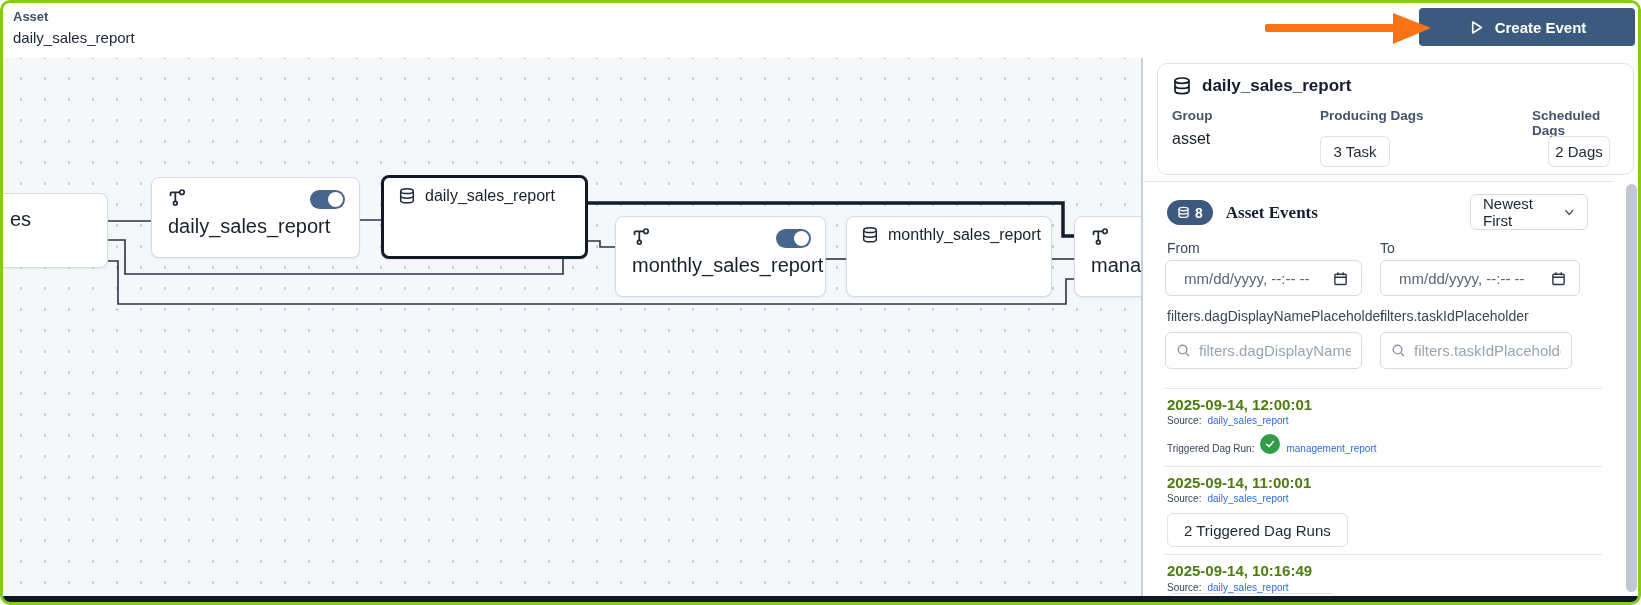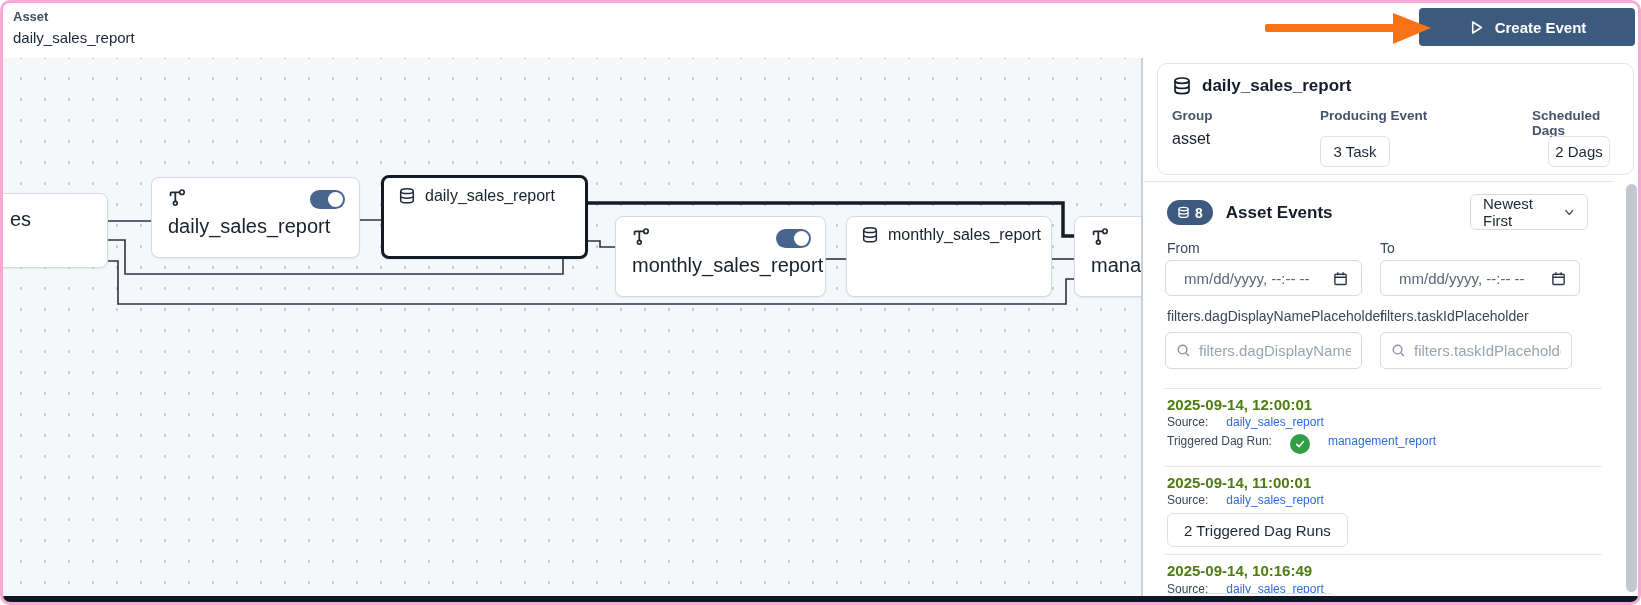--- a/index.html
+++ b/index.html
@@ -1,17 +1,17 @@
 <!DOCTYPE html>
 <html><head>
 <meta charset="utf-8">
 <style>
   * { margin:0; padding:0; box-sizing:border-box; }
   html,body { background:#ffffff; font-family:"Liberation Sans", sans-serif; }
-  .frame { position:relative; width:1641px; height:605px; border:3px solid #f9a8d4; border-radius:10px; overflow:hidden; background:#fff; }
+  .frame { position:relative; width:1641px; height:605px; border:3px solid #84cc16; border-radius:10px; overflow:hidden; background:#fff; }
 
   
   .app-header { position:absolute; top:0; left:0; right:0; height:55px; background:#fff; z-index:5; }
   .crumb { position:absolute; left:10px; top:6px; font-size:13px; font-weight:bold; color:#3e4e66; }
   .page-title { position:absolute; left:10px; top:26px; font-size:15px; color:#1c2535; }
   .create-btn { position:absolute; top:5px; right:3px; width:216px; height:38px; background:#3c5a7d; color:#fff;
     border:none; border-radius:4px; font-size:15px; font-weight:600; display:flex; align-items:center; justify-content:center; gap:10px;
     font-family:"Liberation Sans", sans-serif; cursor:pointer; z-index:6; }
   .arrow-svg { position:absolute; left:1262px; top:6px; z-index:7; }
 
@@ -35,35 +35,35 @@
   .card-title { position:absolute; left:14px; top:12px; display:flex; align-items:center; gap:10px; font-size:17px; font-weight:bold; color:#141c2b; }
   .meta-label { position:absolute; top:44px; font-size:13.5px; font-weight:bold; color:#44546a; }
   .meta-value { position:absolute; top:66px; font-size:16px; color:#1a202c; }
   .pill-btn { position:absolute; top:72px; height:31px; border:1px solid #dde2e8; border-radius:6px; background:#fff;
     display:inline-flex; align-items:center; justify-content:center; font-size:15px; color:#1f2734; font-family:"Liberation Sans", sans-serif; cursor:pointer; }
 
   .events-divider { position:absolute; top:123px; left:0; right:24px; border-top:1px solid #e4e8ed; }
   .events-head { position:absolute; left:24px; top:142px; display:flex; align-items:center; gap:13px; }
   .count-badge { display:inline-flex; align-items:center; gap:5px; height:25px; padding:0 10px; background:#3d5a7e; border-radius:13px;
     color:#fff; font-size:14px; font-weight:bold; }
-  .events-title { font-size:17px; font-weight:bold; color:#141c2b; }
+  .events-title { font-size:17px; font-weight:bold; color:#141c2b;font-family:Liberation Serif, serif; }
   .sort-select { position:absolute; left:327px; top:136px; width:118px; height:36px; border:1px solid #d6dbe2; border-radius:6px; background:#fff;
     display:flex; align-items:center; justify-content:space-between; padding:0 12px; font-size:15px; color:#202838; cursor:pointer; }
 
   .field-label { position:absolute; font-size:14px; color:#3c4657; }
   .date-input { position:absolute; top:202px; height:36px; border:1px solid #d6dbe2; border-radius:6px; background:#fff;
     display:flex; align-items:center; justify-content:space-between; padding:0 13px 0 18px; font-size:15px; color:#5d6676; cursor:text; }
   .filter-input { position:absolute; top:274px; height:37px; border:1px solid #d6dbe2; border-radius:6px; background:#fff;
     display:flex; align-items:center; padding:0 10px; gap:8px; }
   .filter-input input { border:none; outline:none; flex:1; min-width:0; font-size:15px; color:#333; font-family:"Liberation Sans", sans-serif; background:transparent; }
   .filter-input input::placeholder { color:#9aa4b2; }
 
   .ev-divider { position:absolute; left:22px; right:36px; border-top:1px solid #e4e8ed; }
   .ev-ts { position:absolute; left:24px; font-size:15px; font-weight:bold; color:#4d7c0f; white-space:nowrap; }
-  .ev-row { position:absolute; left:24px; display:flex; align-items:flex-start; gap:18px; font-size:12px; color:#3c4657; white-space:nowrap; }
+  .ev-row { position:absolute; left:24px; display:flex; align-items:flex-end; gap:6px; font-size:10px; color:#3c4657; white-space:nowrap; }
   .link { color:#2b6cdf; text-decoration:none; cursor:pointer; }
   .ok-badge { width:20px; height:20px; border-radius:50%; background:#2f9e44; display:inline-flex; align-items:center; justify-content:center; }
   .runs-btn { position:absolute; left:24px; height:34px; padding:0 16px; border:1px solid #dde2e8; border-radius:6px; background:#fff;
     font-size:15px; color:#1f2734; display:inline-flex; align-items:center; font-family:"Liberation Sans", sans-serif; cursor:pointer; }
   .clipped-btn { position:absolute; left:24px; top:535px; width:170px; height:30px; border:1px solid #dde2e8; border-radius:6px; background:#fff; }
 
   .scroll-thumb { position:absolute; left:483px; width:11px; top:126px; bottom:4px; background:#c2c8cf; border-radius:6px; cursor:grab; }
 
   .bottom-bar { position:absolute; left:0; right:0; bottom:0; height:6px; background:#0f1824; }
 </style>
@@ -161,21 +161,21 @@
 
     <div class="card">
       <div class="card-title">
         <svg width="20" height="20" viewBox="0 0 18 18">
           <ellipse cx="9" cy="4.2" rx="6.3" ry="2.4" fill="none" stroke="#141c2b" stroke-width="1.5"></ellipse>
           <path d="M2.7 4.2 V13.4 c0 1.35 2.85 2.4 6.3 2.4 s6.3-1.05 6.3-2.4 V4.2 M2.7 8.8 c0 1.35 2.85 2.4 6.3 2.4 s6.3-1.05 6.3-2.4" fill="none" stroke="#141c2b" stroke-width="1.5"></path>
         </svg>
         <span>daily_sales_report</span>
       </div>
       <div class="meta-label" style="left:14px;">Group</div>
-      <div class="meta-label" style="left:162px;">Producing Event</div>
+      <div class="meta-label" style="left:162px;">Producing Dags</div>
       <div class="meta-label" style="left:374px;">Scheduled Dags</div>
       <div class="meta-value" style="left:14px;">asset</div>
       <button class="pill-btn" style="left:162px; width:70px;">3 Task</button>
       <button class="pill-btn" style="left:390px; width:62px;">2 Dags</button>
     </div>
 
     <div class="events-divider"></div>
 
     <div class="events-head">
       <span class="count-badge">

